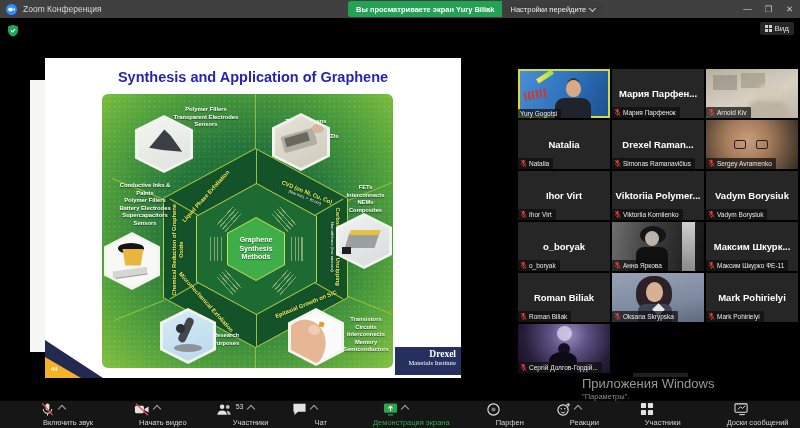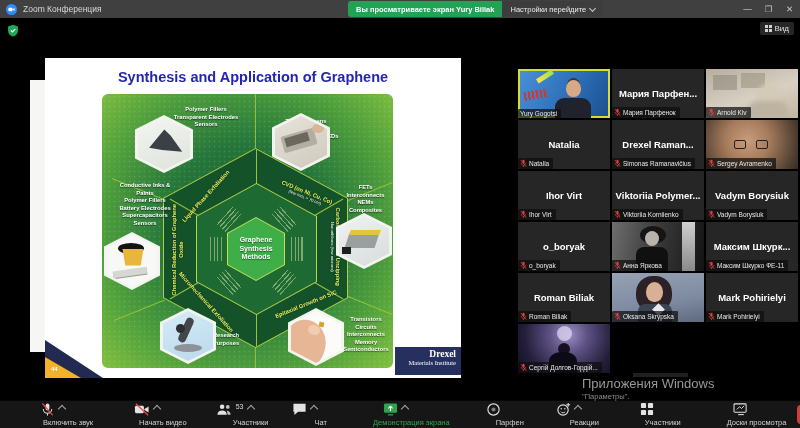--- a/index.html
+++ b/index.html
@@ -607,21 +607,21 @@
     <div class="tlabel">Участники</div>
   </div>
   <div class="tool">
     <div class="tico">
         <svg width="16" height="14" viewBox="0 0 17 15">
           <rect x="1" y="2" width="13" height="9" rx="1" fill="none" stroke="#e3e3e3" stroke-width="1.1"></rect>
           <path d="M4 8l3-3 2 2 3-3" stroke="#e3e3e3" fill="none" stroke-width="1"></path>
           <path d="M5.5 13.5h6" stroke="#e3e3e3" stroke-width="1.1"></path>
         </svg>
       </div>
-    <div class="tlabel">Доски просмотра</div>
+    <div class="tlabel">Доски сообщений</div>
   </div>
   <div class="spacer"></div>
   <button class="leave-btn">Выйти</button>
 </div>
 
 <div class="watermark">
   <div class="w1">Приложения Windows</div>
   <div class="w2">"Параметры".</div>
 </div>
 

